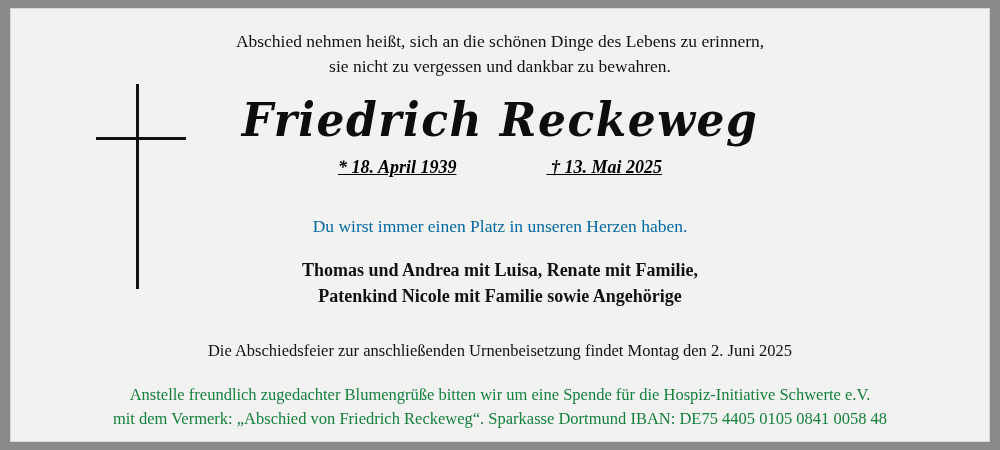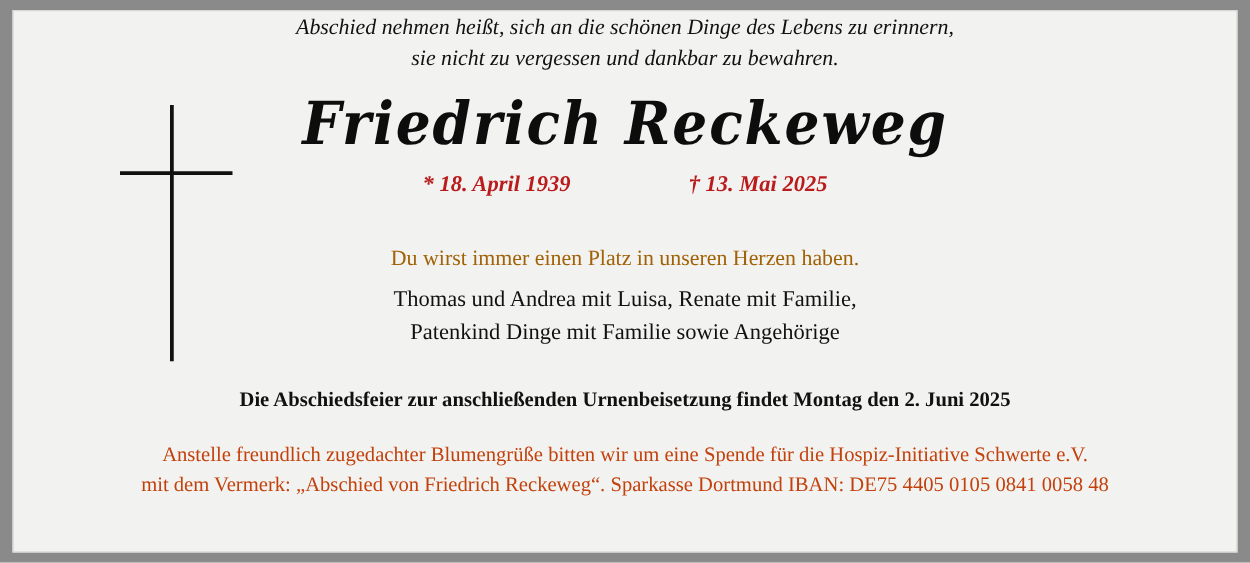--- a/index.html
+++ b/index.html
@@ -19,24 +19,24 @@
     top: 8px;
     width: 980px;
     height: 434px;
     background: #f2f2f0;
     box-sizing: border-box;
     border: 1px solid #d8d8d6;
     overflow: hidden;
   }
   .epitaph {
     text-align: center;
-    font-style: italic;
     font-size: 17.5px;
     color: #111;
     line-height: 1.45;
+    padding-top: 20px;
   }
   .epitaph .line2 {
     display: block;
   }
 
   
   .cross {
     position: absolute;
     left: 85px;
     top: 75px;
@@ -69,52 +69,52 @@
     letter-spacing: 1.5px;
     color: #0d0d0d;
     margin-top: 14px;
     transform: scaleY(1.08);
   }
   .dates {
     text-align: center;
     font-style: italic;
     font-weight: 700;
     font-size: 18px;
-    color: #b91c1c;
+    color: #000000;
     margin-top: 12px;
+    text-decoration: underline;
   }
   .dates .birth { margin-right: 90px; }
 
   .memorial {
     text-align: center;
     font-size: 17.5px;
-    color: #a16207;
+    color: #0369a1;
     margin-top: 38px;
   }
   .family {
     text-align: center;
     font-size: 18px;
-    font-weight: 400;
+    font-weight: 700;
     color: #111;
-    margin-top: 9px;
+    margin-top: 20px;
     line-height: 1.45;
   }
 
   .ceremony {
     text-align: center;
     font-size: 16.5px;
     color: #111;
     margin-top: 30px;
     line-height: 1.5;
-    font-weight: bold;
   }
   .donation {
     text-align: center;
     font-size: 16.5px;
-    color: #c2410c;
+    color: #15803d;
     margin-top: 19px;
     line-height: 1.5;
   }
 </style>
 </head>
 <body>
 
 <div class="notice">
 
   <div class="epitaph">
@@ -131,21 +131,21 @@
 
   <div class="dates">
     <span class="birth">* 18. April 1939</span>
     <span class="death">† 13. Mai 2025</span>
   </div>
 
   <div class="memorial">Du wirst immer einen Platz in unseren Herzen haben.</div>
 
   <div class="family">
     <div>Thomas und Andrea mit Luisa, Renate mit Familie,</div>
-    <div>Patenkind Dinge mit Familie sowie Angehörige</div>
+    <div>Patenkind Nicole mit Familie sowie Angehörige</div>
   </div>
 
   <div class="ceremony">
     <div>Die Abschiedsfeier zur anschließenden Urnenbeisetzung findet Montag den 2. Juni 2025</div>
   </div>
 
   <div class="donation">
     <div>Anstelle freundlich zugedachter Blumengrüße bitten wir um eine Spende für die Hospiz-Initiative Schwerte e.V.</div>
     <div>mit dem Vermerk: „Abschied von Friedrich Reckeweg“. Sparkasse Dortmund IBAN: DE75 4405 0105 0841 0058 48</div>
   </div>

